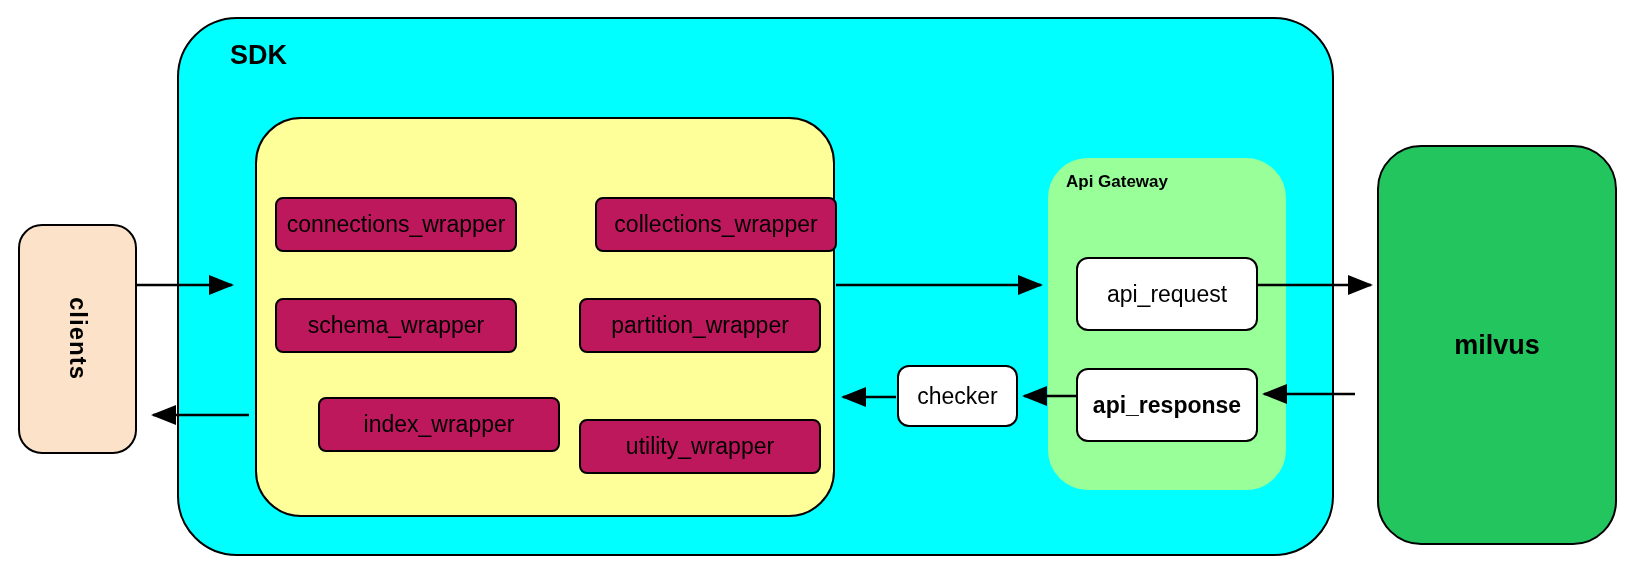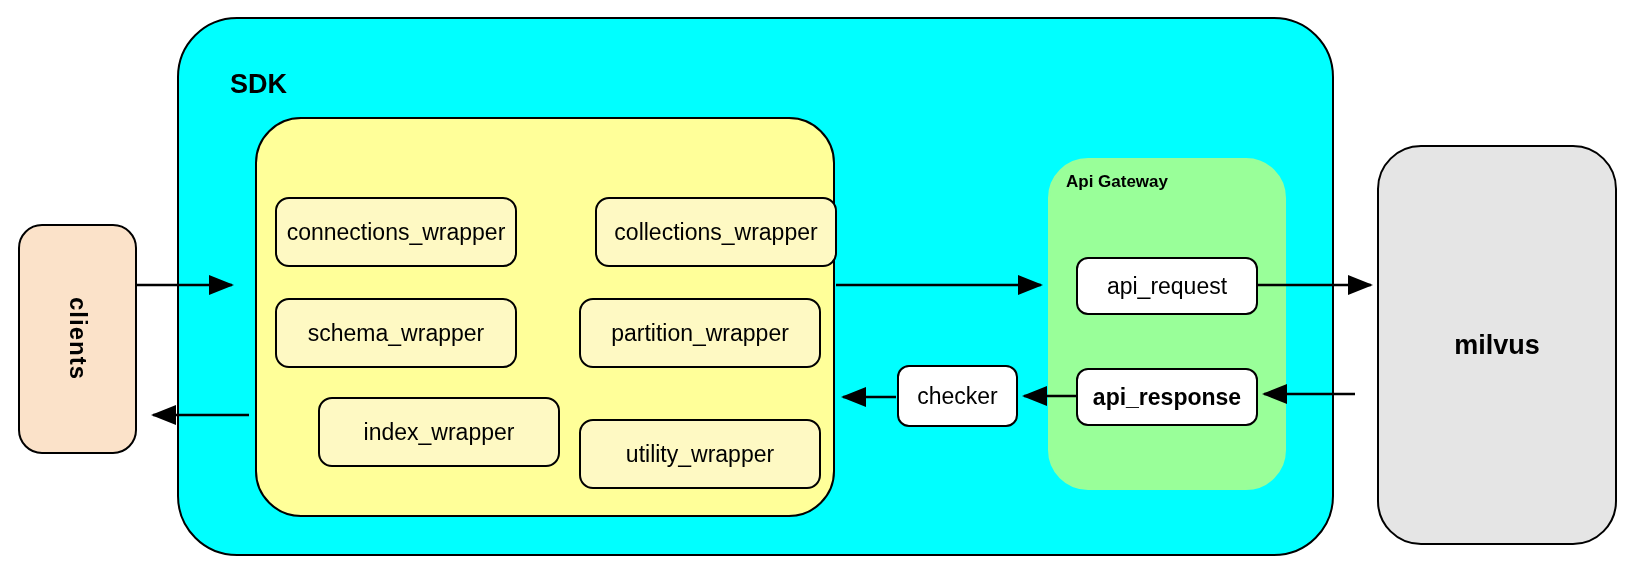--- a/index.html
+++ b/index.html
@@ -22,35 +22,35 @@
     writing-mode:vertical-rl;
     font-weight:bold;font-size:24px;letter-spacing:1px;
   }
   
   .sdk{
     left:177px;top:17px;width:1157px;height:539px;
     background:#00FFFF;border-radius:60px;
   }
   .sdk-label{
     position:absolute;left:230px;top:40px;
-    font-size:27px;font-weight:bold;margin-top:29px;
+    font-size:27px;font-weight:bold;
   }
   
   .api-wrapper{
     left:255px;top:117px;width:580px;height:400px;
     background:#FFFF99;border-radius:46px;
   }
   .api-wrapper-label{
     position:absolute;left:252px;top:114px;width:118px;
     text-align:center;font-size:25px;font-weight:bold;line-height:28px;
   }
   .wbox{
     position:absolute;box-sizing:border-box;
-    width:242px;height:70px;
-    background:#fef9c3;border:2px solid #000;border-radius:14px;
+    width:242px;height:55px;
+    background:#be185d;border:2px solid #000;border-radius:8px;
     display:flex;align-items:center;justify-content:center;
     font-size:23px;white-space:nowrap;
   }
   .wb0{left:275px;top:197px;}
   .wb1{left:579px;top:197px;margin-left:16px;}
   .wb2{left:275px;top:298px;}
   .wb3{left:579px;top:298px;}
   .wb4{left:275px;top:397px;margin-left:43px;}
   .wb5{left:579px;top:419px;}
   
@@ -64,31 +64,31 @@
   .api-gateway{
     left:1048px;top:158px;width:238px;height:332px;
     background:#99FF99;border:2px solid #99FF99;border-radius:40px;
   }
   .api-gateway-label{
     position:absolute;left:1058px;top:168px;width:118px;
     text-align:center;font-size:17px;font-weight:bold;line-height:28px;
   }
   .gbox{
     position:absolute;box-sizing:border-box;
-    width:182px;height:58px;
+    width:182px;height:74px;
     background:#ffffff;border:2px solid #000;border-radius:12px;
     display:flex;align-items:center;justify-content:center;
     font-size:23px;white-space:nowrap;
   }
   .gb0{left:1076px;top:257px;}
   .gb1{left:1076px;top:368px;font-weight:bold;}
   
   .milvus{
     left:1377px;top:145px;width:240px;height:400px;
-    background:#e5e5e5;border-radius:44px;
+    background:#22c55e;border-radius:44px;
     display:flex;align-items:center;justify-content:center;
     font-size:27px;font-weight:bold;
   }
   .arrows{position:absolute;left:0;top:0;width:1634px;height:574px;pointer-events:none;}
 </style>
 </head>
 <body>
 
 <div class="canvas">
 

